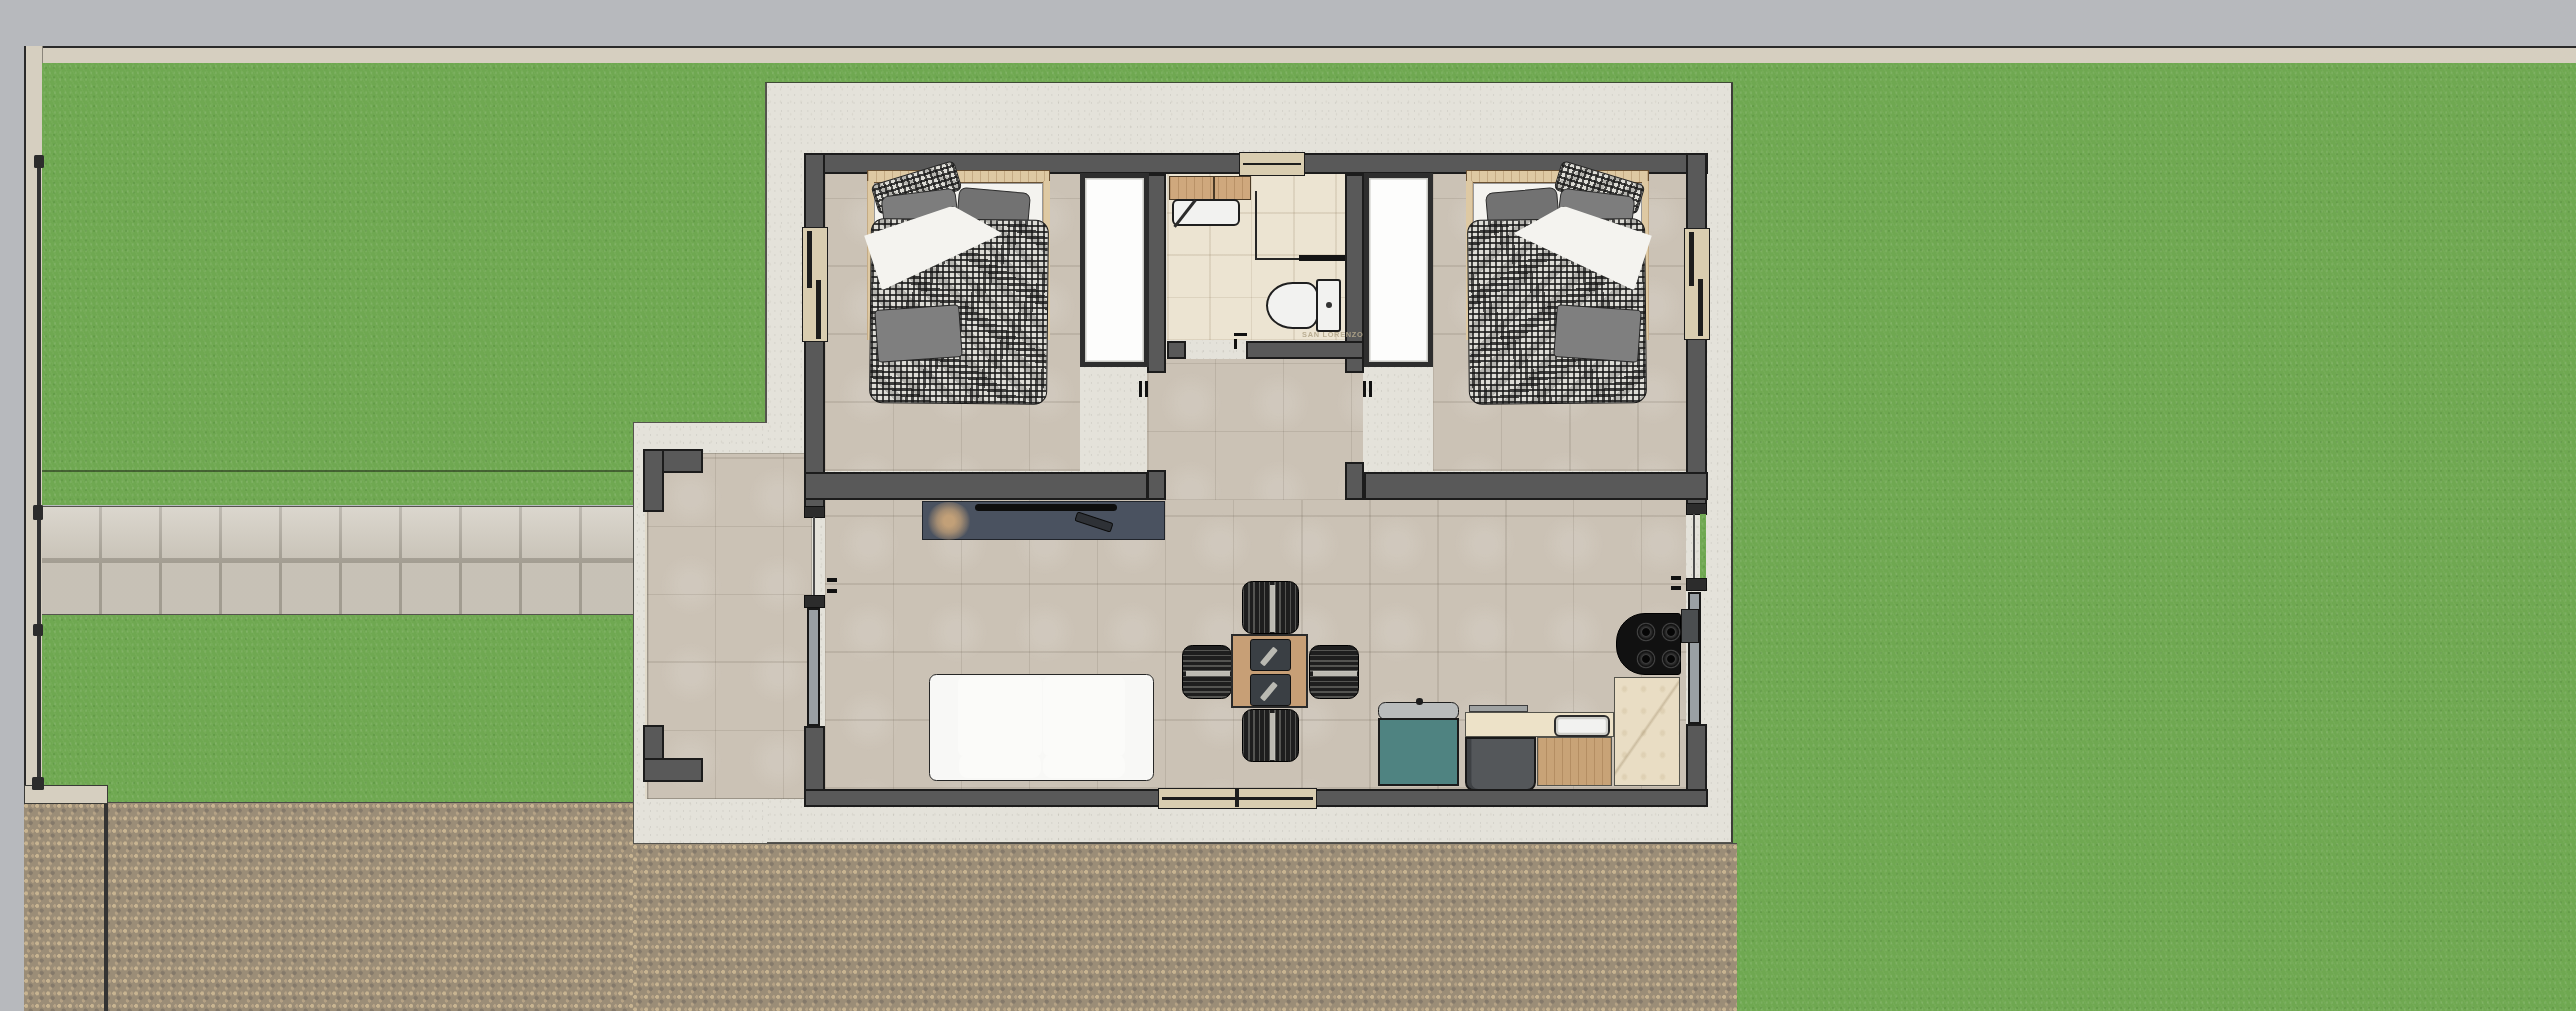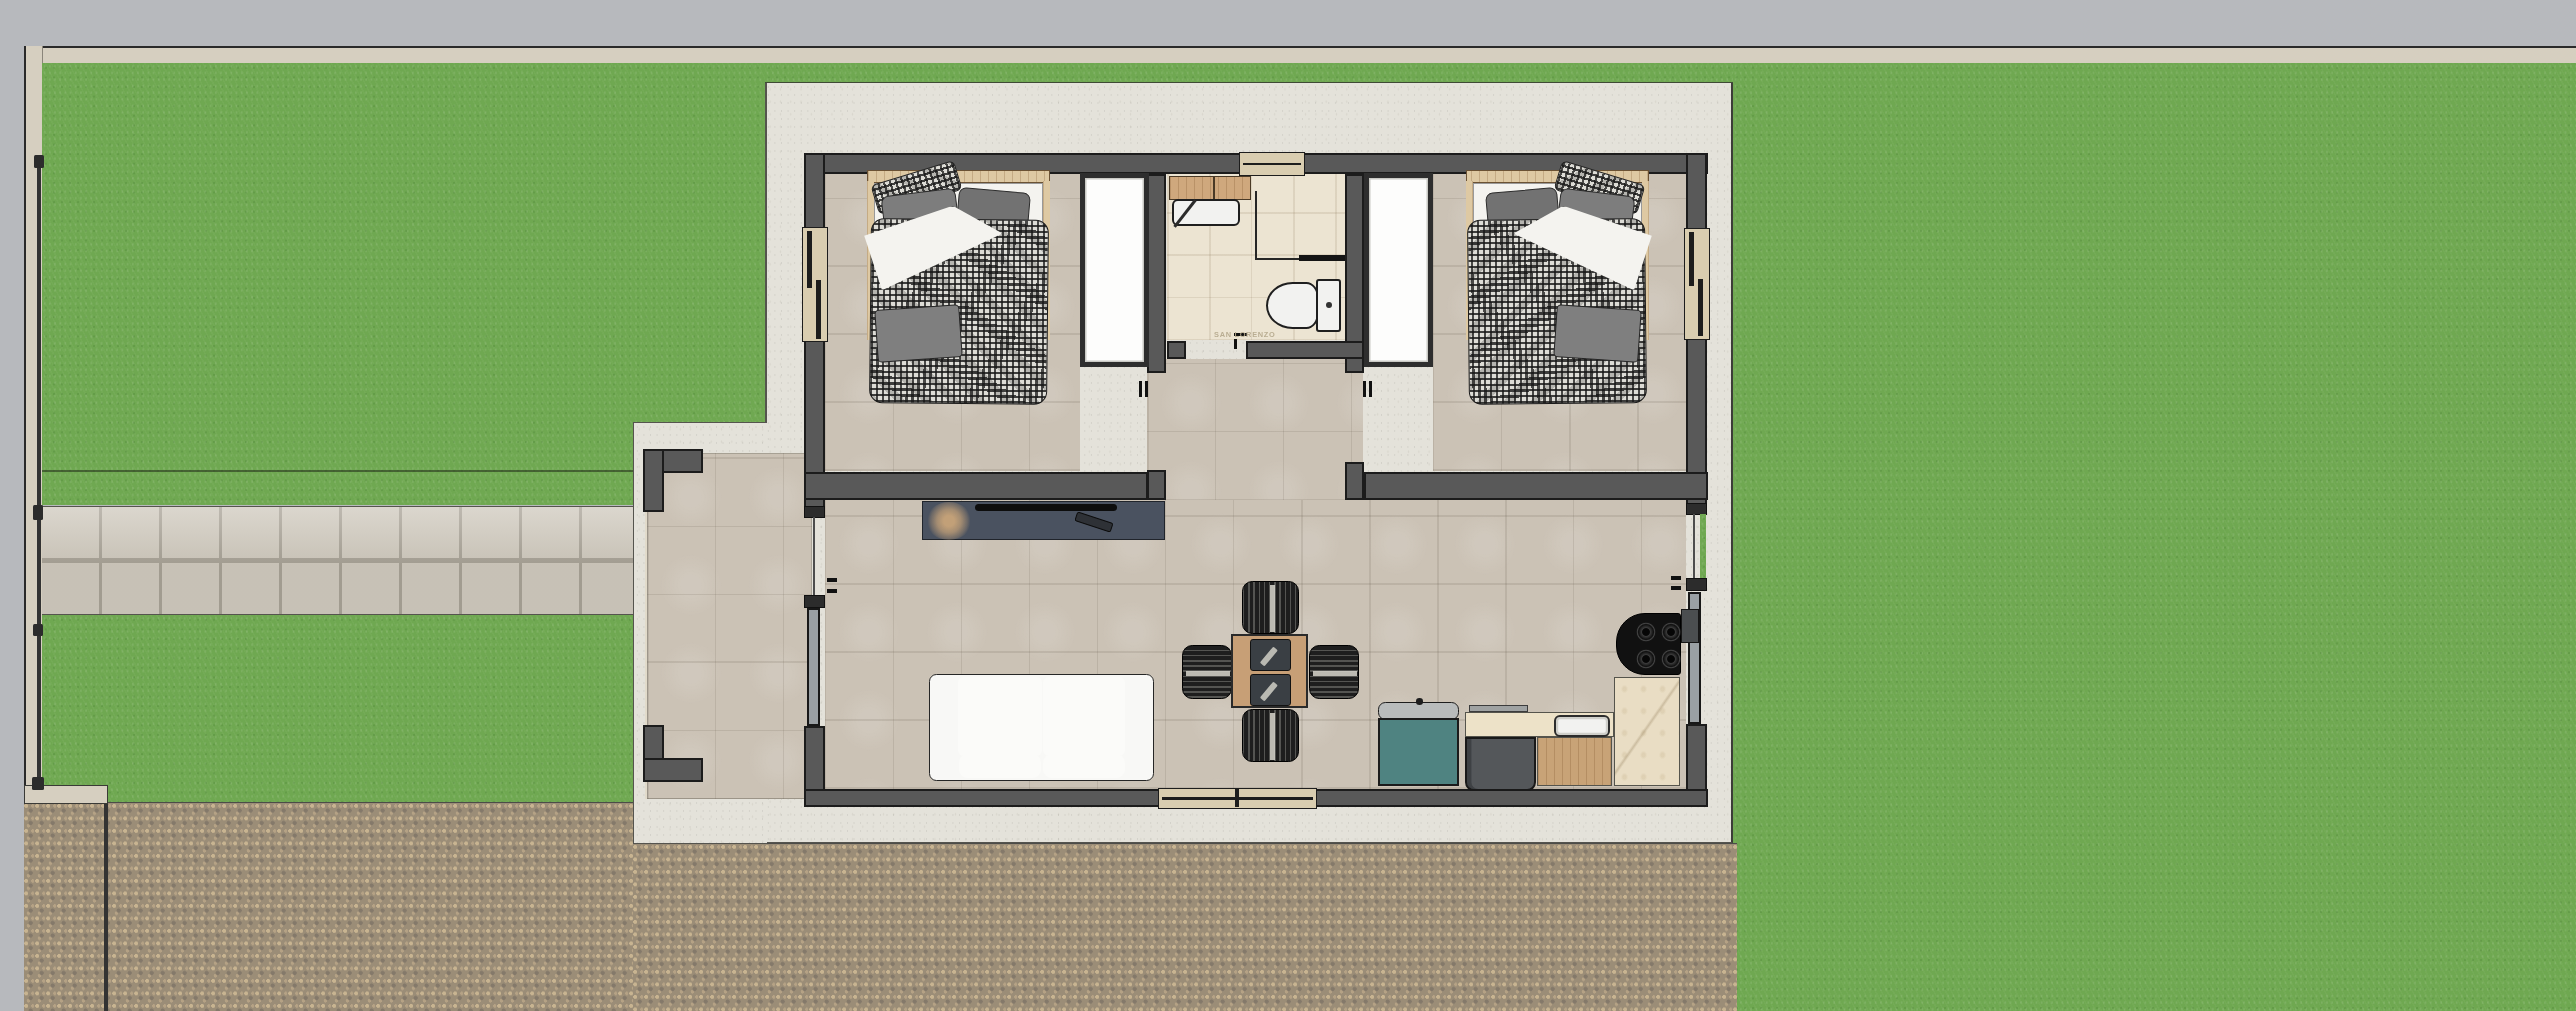--- a/index.html
+++ b/index.html
@@ -194,21 +194,21 @@
   <div class="abs wood" style="left:1169px;top:176px;width:82px;height:23.6px;border:1.5px solid #4a3a26;background-color:#cfa87d;"></div>
   <div class="abs" style="left:1213px;top:176px;width:2.2px;height:23.6px;background:#4a3a26;"></div>
   <div class="abs" style="left:1172px;top:199px;width:68px;height:26.5px;background:var(--sink-white);border:2.2px solid #1f1f1f;border-radius:5.9px;"></div>
   <div class="abs" style="left:1194px;top:200px;width:2.9px;height:34px;background:#2b2b2b;transform:rotate(38deg);transform-origin:top center;"></div>
   <div class="abs" style="left:1255px;top:191px;width:2.2px;height:69px;background:#262626;"></div>
   <div class="abs" style="left:1255px;top:258px;width:90px;height:2.2px;background:#262626;"></div>
   <div class="abs" style="left:1299px;top:255px;width:46px;height:5.9px;background:#141414;"></div>
   <div class="abs" style="left:1266px;top:282px;width:53px;height:47px;background:var(--sink-white);border:2.2px solid #1f1f1f;border-radius:50% 24% 24% 50% / 50% 34% 34% 50%;"></div>
   <div class="abs" style="left:1316px;top:279px;width:25px;height:53px;background:var(--sink-white);border:2.2px solid #1f1f1f;border-radius:2.9px;"></div>
   <div class="abs" style="left:1326px;top:302px;width:5.9px;height:5.9px;background:#333;border-radius:50%;"></div>
-  <div class="abs watermark" style="left:1214px;top:330px;">SAN LORENZO</div>
+  <div class="abs watermark" style="left:1302px;top:330px;">SAN LORENZO</div>
 
   <div class="abs" style="left:922px;top:501px;width:243px;height:39px;background:var(--tv-unit);border:1.5px solid #20242b;"></div>
   <div class="abs" style="left:975px;top:504px;width:142px;height:6.6px;background:#0d0d0d;border-radius:3.7px;"></div>
   <div class="abs" style="left:926px;top:502px;width:46px;height:38px;border-radius:50%;background:radial-gradient(circle at 50% 50%, var(--plant-tan) 18%, rgba(194,160,120,.75) 40%, rgba(194,160,120,.28) 62%, transparent 72%);filter:blur(0.3px);"></div>
   <div class="abs" style="left:1075px;top:517px;width:38px;height:9.6px;background:#2e3136;border:0.7px solid #0c0c0c;border-radius:2.2px;transform:rotate(18deg);"></div>
 
   <div class="abs" style="left:929px;top:674px;width:225px;height:107px;background:var(--sofa-white);border:1.5px solid #262626;border-radius:7.4px;">
     <div class="sofa-pad" style="left:28px;top:1.5px;width:84px;height:79px;border-radius:5.9px;"></div>
     <div class="sofa-pad" style="left:113px;top:1.5px;width:82px;height:79px;border-radius:5.9px;"></div>
     <div class="sofa-pad" style="left:29px;top:79px;width:82px;height:23.6px;border-radius:8.8px;"></div>

